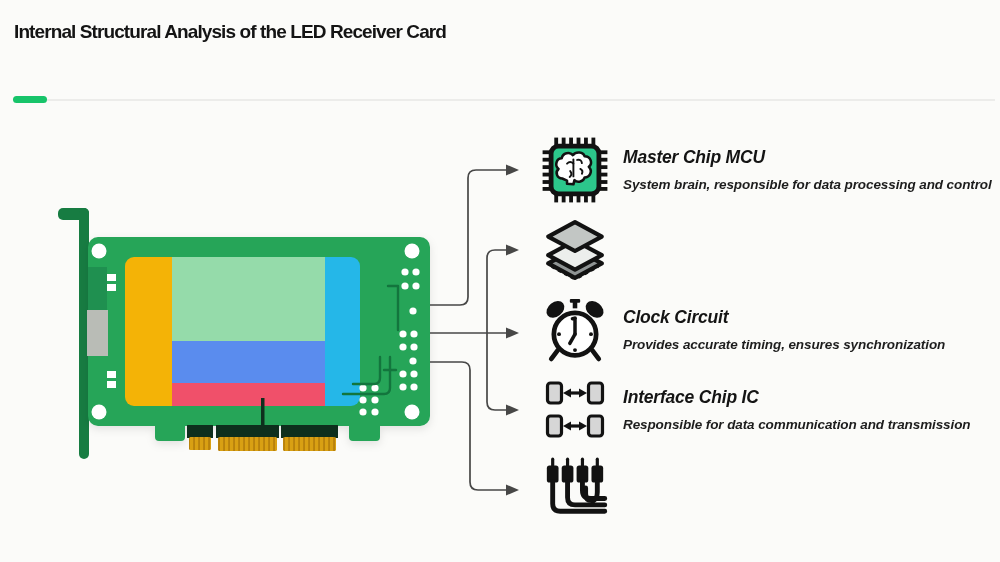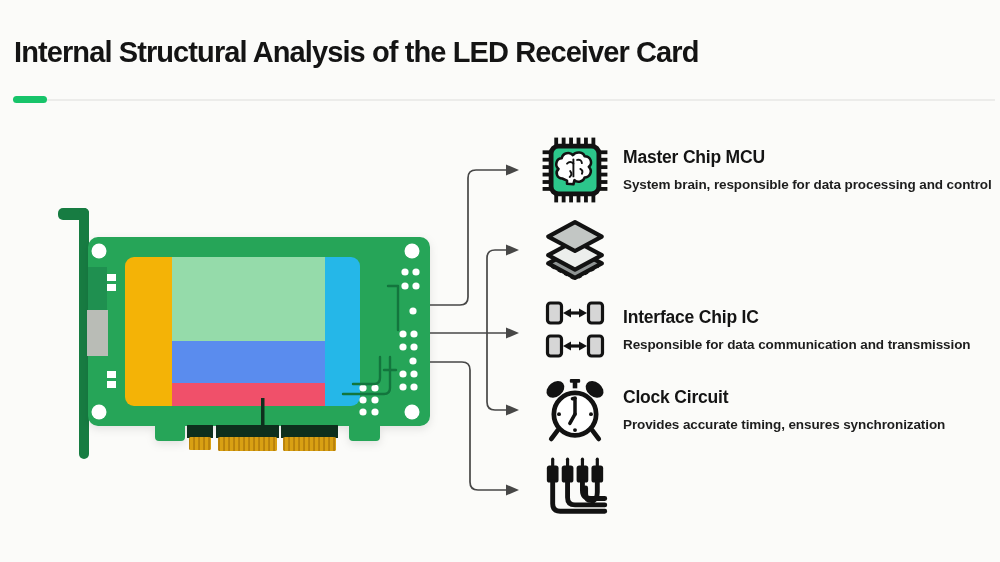--- a/index.html
+++ b/index.html
@@ -3,38 +3,38 @@
 <meta charset="utf-8">
 <style>
   html,body{margin:0;padding:0;}
   body{
     width:1000px;height:562px;position:relative;overflow:hidden;
     background:var(--bg,#fbfbf9);
     font-family:"Liberation Sans", sans-serif;
     -webkit-font-smoothing:antialiased;
   }
   .page-title{
-    position:absolute;left:14px;top:36px;
-    font-size:29px;font-weight:700;letter-spacing:-0.9px;
+    position:absolute;left:14px;top:21px;
+    font-size:19px;font-weight:700;letter-spacing:-0.9px;
     color:var(--text-dark,#141414);
     white-space:nowrap;
   }
   .divider{
     position:absolute;left:13px;top:99px;width:982px;height:2px;
     background:var(--divider,#ececea);
   }
   .accent-dash{
     position:absolute;left:13px;top:96px;width:34px;height:7px;border-radius:4px;
     background:var(--accent,#17c46a);
   }
   .board-svg{position:absolute;left:0;top:0;}
   .items{position:absolute;left:540px;top:130px;width:460px;}
   .item{height:80px;display:flex;align-items:center;gap:13px;}
   .item .icon-box{width:70px;flex:0 0 70px;display:flex;align-items:center;justify-content:center;}
-  .item .txt{display:flex;flex-direction:column;}
+  .item .txt{display:flex;flex-direction:column;font-style:italic;}
   .item .item-title{
     font-size:17.5px;font-weight:700;letter-spacing:-0.2px;
     color:var(--text-dark,#141414);line-height:1.15;white-space:nowrap;
   }
   .item .item-desc{
     margin-top:10px;font-size:13.5px;font-weight:600;letter-spacing:-0.1px;
     color:var(--text-desc,#1d1d1d);line-height:1.15;white-space:nowrap;text-align:center;
   }
 </style>
 </head>
@@ -204,20 +204,52 @@
           <polygon points="32,31 58,45 32,59 6,45" fill="#8f9494" style="stroke:var(--icon-black,#121212)" stroke-width="4"></polygon>
           <polygon points="32,23 58,37 32,51 6,37" fill="#eceeec" style="stroke:var(--icon-black,#121212)" stroke-width="4"></polygon>
           <polygon points="32,5 58,19 32,33 6,19" fill="#c2c6c4" style="stroke:var(--icon-black,#121212)" stroke-width="4"></polygon>
         </g>
       </svg>
     </div>
   </div>
 
   <div class="item">
     <div class="icon-box">
+      <svg width="66" height="66" viewBox="0 0 64 64">
+        <g style="fill:var(--icon-black,#121212)">
+          <ellipse cx="13" cy="12" rx="9.5" ry="7" transform="rotate(-38 13 12)"></ellipse>
+          <ellipse cx="51" cy="12" rx="9.5" ry="7" transform="rotate(38 51 12)"></ellipse>
+          <rect x="27" y="2" width="10" height="3.5" rx="1"></rect>
+          <rect x="29.8" y="4" width="4.4" height="7"></rect>
+        </g>
+        <g style="stroke:var(--icon-black,#121212)" stroke-width="4.6" stroke-linecap="round">
+          <line x1="15" y1="52" x2="9" y2="60"></line>
+          <line x1="49" y1="52" x2="55" y2="60"></line>
+        </g>
+        <circle cx="32" cy="36" r="20.5" fill="#ffffff" style="stroke:var(--icon-black,#121212)" stroke-width="4.6"></circle>
+        <g style="fill:var(--icon-black,#121212)">
+          <circle cx="32" cy="20.5" r="1.9"></circle>
+            <circle cx="47.5" cy="36" r="1.9"></circle>
+          <circle cx="32" cy="51.5" r="1.9"></circle>
+            <circle cx="16.5" cy="36" r="1.9"></circle>
+        </g>
+        <g fill="none" style="stroke:var(--icon-black,#121212)" stroke-width="3.4" stroke-linecap="round">
+          <path d="M32 36 V22.5 q0 -2 -2.5 -1.5"></path>
+          <path d="M32 36 L27 45"></path>
+        </g>
+      </svg>
+    </div>
+    <div class="txt">
+      <div class="item-title">Clock Circuit</div>
+      <div class="item-desc">Provides accurate timing, ensures synchronization</div>
+    </div>
+  </div>
+
+  <div class="item">
+    <div class="icon-box">
       <svg width="70" height="64" viewBox="0 0 64 64">
         <g style="stroke:var(--icon-black,#121212)" stroke-width="3.2">
           <rect x="4.5" y="5" width="14" height="20" rx="3" style="fill:var(--icon-gray,#d6d6d6)"></rect>
           <rect x="45.5" y="5" width="14" height="20" rx="3" style="fill:var(--icon-gray,#d6d6d6)"></rect>
           <rect x="4.5" y="38" width="14" height="20" rx="3" style="fill:var(--icon-gray,#d6d6d6)"></rect>
           <rect x="45.5" y="38" width="14" height="20" rx="3" style="fill:var(--icon-gray,#d6d6d6)"></rect>
           <line x1="26" y1="15" x2="38" y2="15"></line>
           <line x1="26" y1="48" x2="38" y2="48"></line>
         </g>
         <g style="fill:var(--icon-black,#121212)">
@@ -229,52 +261,20 @@
       </svg>
     </div>
     <div class="txt">
       <div class="item-title">Interface Chip IC</div>
       <div class="item-desc">Responsible for data communication and transmission</div>
     </div>
   </div>
 
   <div class="item">
     <div class="icon-box">
-      <svg width="66" height="66" viewBox="0 0 64 64">
-        <g style="fill:var(--icon-black,#121212)">
-          <ellipse cx="13" cy="12" rx="9.5" ry="7" transform="rotate(-38 13 12)"></ellipse>
-          <ellipse cx="51" cy="12" rx="9.5" ry="7" transform="rotate(38 51 12)"></ellipse>
-          <rect x="27" y="2" width="10" height="3.5" rx="1"></rect>
-          <rect x="29.8" y="4" width="4.4" height="7"></rect>
-        </g>
-        <g style="stroke:var(--icon-black,#121212)" stroke-width="4.6" stroke-linecap="round">
-          <line x1="15" y1="52" x2="9" y2="60"></line>
-          <line x1="49" y1="52" x2="55" y2="60"></line>
-        </g>
-        <circle cx="32" cy="36" r="20.5" fill="#ffffff" style="stroke:var(--icon-black,#121212)" stroke-width="4.6"></circle>
-        <g style="fill:var(--icon-black,#121212)">
-          <circle cx="32" cy="20.5" r="1.9"></circle>
-            <circle cx="47.5" cy="36" r="1.9"></circle>
-          <circle cx="32" cy="51.5" r="1.9"></circle>
-            <circle cx="16.5" cy="36" r="1.9"></circle>
-        </g>
-        <g fill="none" style="stroke:var(--icon-black,#121212)" stroke-width="3.4" stroke-linecap="round">
-          <path d="M32 36 V22.5 q0 -2 -2.5 -1.5"></path>
-          <path d="M32 36 L27 45"></path>
-        </g>
-      </svg>
-    </div>
-    <div class="txt">
-      <div class="item-title">Clock Circuit</div>
-      <div class="item-desc">Provides accurate timing, ensures synchronization</div>
-    </div>
-  </div>
-
-  <div class="item">
-    <div class="icon-box">
       <svg width="68" height="68" viewBox="0 0 64 64">
         <g style="stroke:var(--icon-black,#121212)" stroke-width="3" stroke-linecap="round">
           <line x1="11" y1="3" x2="11" y2="10"></line>
           <line x1="25" y1="3" x2="25" y2="10"></line>
           <line x1="39" y1="3" x2="39" y2="10"></line>
           <line x1="53" y1="3" x2="53" y2="10"></line>
         </g>
         <g style="fill:var(--icon-black,#121212)">
           <rect x="5.5" y="9" width="11" height="16" rx="2.5"></rect>
           <rect x="19.5" y="9" width="11" height="16" rx="2.5"></rect>

